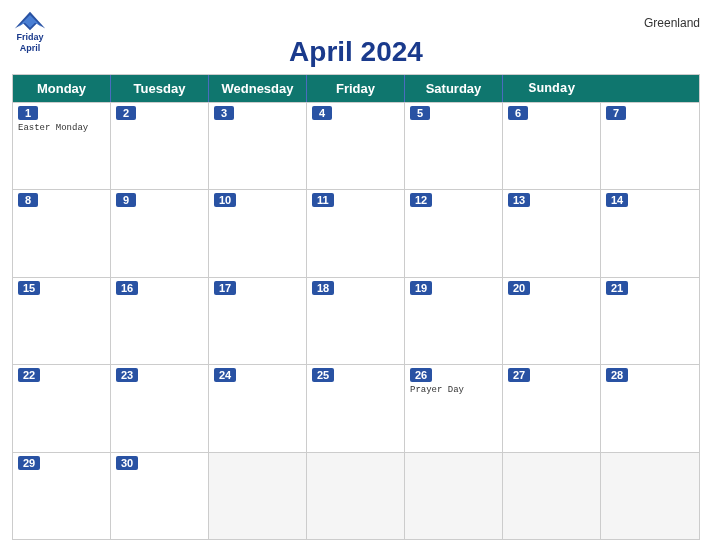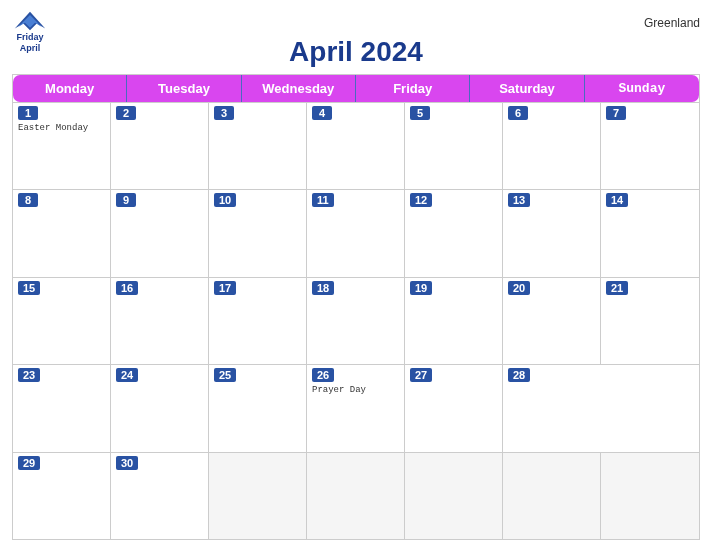--- a/index.html
+++ b/index.html
@@ -61,23 +61,22 @@
       color: #333;
     }
     .calendar {
       flex: 1;
       display: flex;
       flex-direction: column;
       border: 1px solid #ccc;
     }
     .cal-header-row {
       display: grid;
-      grid-template-columns: repeat(6, 1fr);
-      background: #d946ef;
-      border-radius: 7px;
+      grid-template-columns: repeat(7, 1fr);
+      background: #0f766e;
     }
     .cal-header-cell {
       color: #fff;
       font-weight: bold;
       font-size: 13px;
       text-align: center;
       padding: 6px 2px;
       border-right: 1px solid #4a6bbf;
     }
     .cal-header-cell:last-child {
@@ -223,20 +222,23 @@
           </div>
           <div class="cal-cell">
             <span class="day-number">20</span>
           </div>
           <div class="cal-cell">
             <span class="day-number">21</span>
           </div>
         </div>
         <div class="cal-row">
           <div class="cal-cell">
+            <span class="day-number">22</span>
+          </div>
+          <div class="cal-cell">
             <span class="day-number">23</span>
           </div>
           <div class="cal-cell">
             <span class="day-number">24</span>
           </div>
           <div class="cal-cell">
             <span class="day-number">25</span>
           </div>
           <div class="cal-cell">
             <span class="day-number">26</span>

